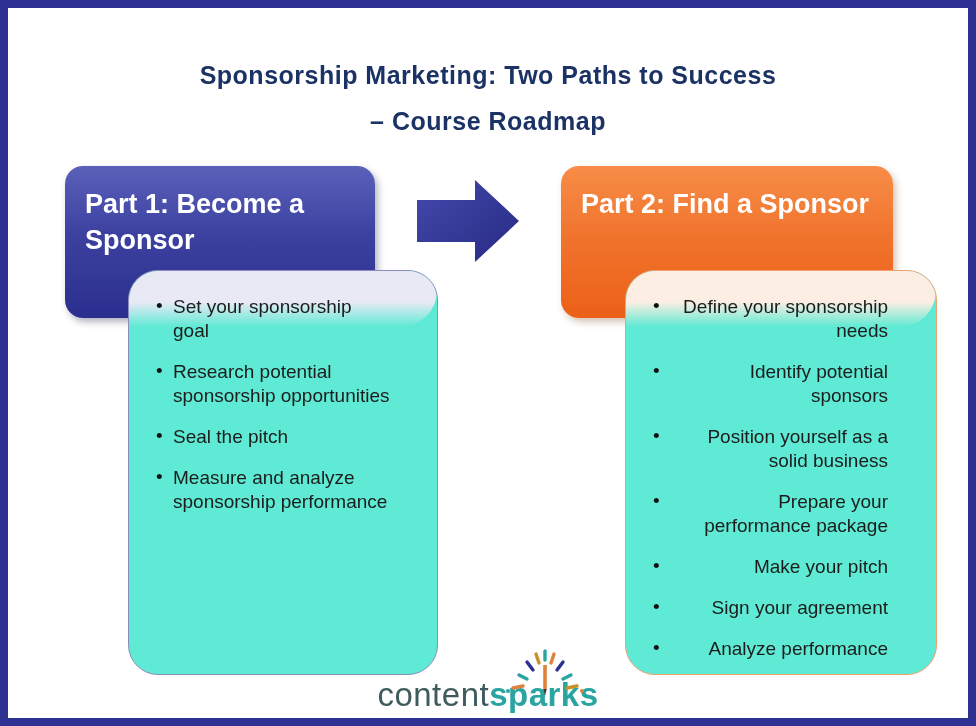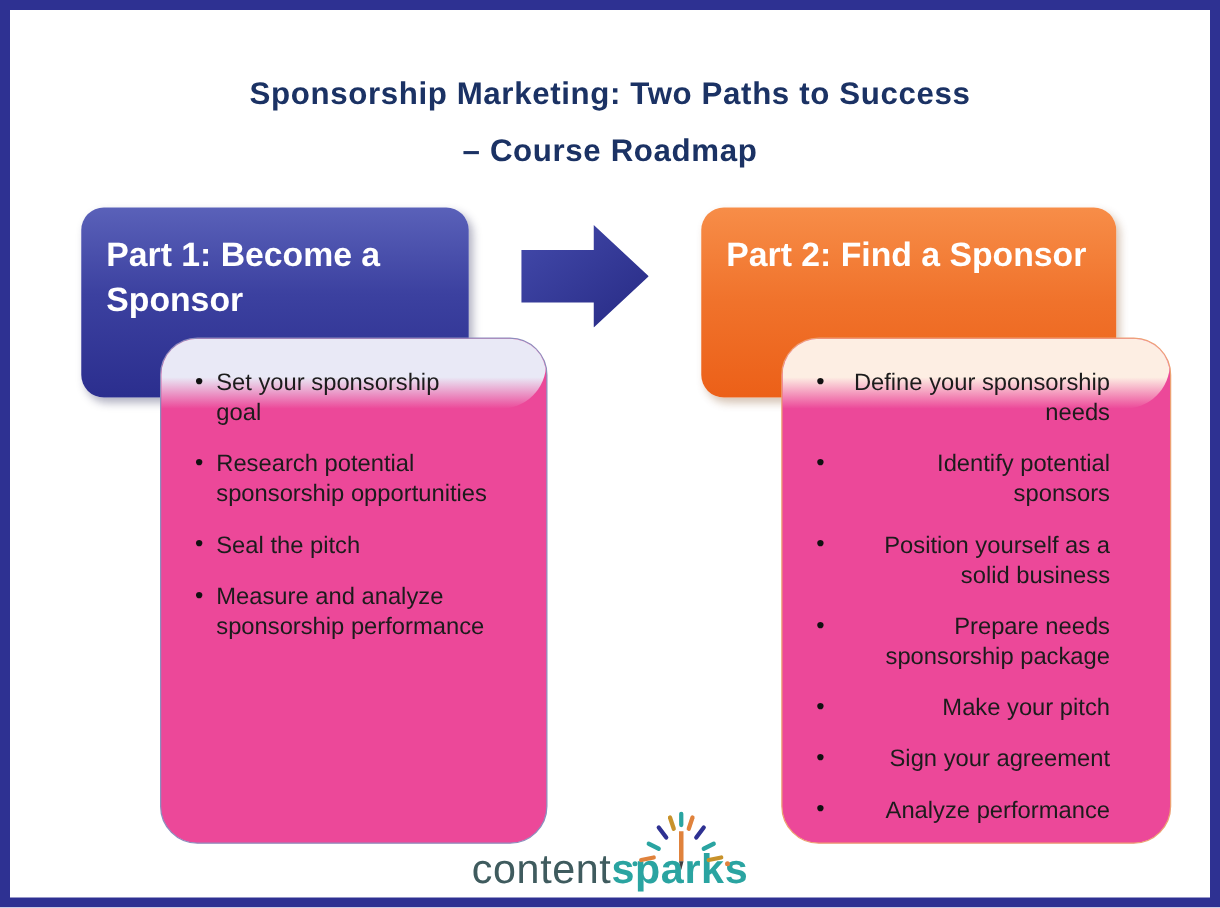--- a/index.html
+++ b/index.html
@@ -46,21 +46,21 @@
   .hdr-label{
     padding:20px 20px 0 20px;
     color:#ffffff;
     font-size:27px;font-weight:bold;
     line-height:36px;
   }
   
   .detail{
     position:absolute;top:262px;
     width:310px;height:405px;
-    background:#ec4899;
+    background:#5eead4;
     border-radius:30px;
     box-sizing:border-box;
     z-index:2;
     overflow:hidden;
   }
   .detail.p1{left:120px;border:1.5px solid #8d8dbd;}
   .detail.p2{left:617px;width:312px;border:1.5px solid #eda173;text-align:right;}
   .detail::before{
     content:"";
     position:absolute;top:0;left:0;width:100%;height:56px;
@@ -147,21 +147,21 @@
 
   <div class="hdr p2">
     <div class="hdr-label">Part 2: Find a Sponsor</div>
   </div>
 
   <div class="detail p2">
     <ul>
       <li>Define your sponsorship needs</li>
       <li>Identify potential sponsors</li>
       <li>Position yourself as a solid business</li>
-      <li>Prepare needs sponsorship package</li>
+      <li>Prepare your performance package</li>
       <li>Make your pitch</li>
       <li>Sign your agreement</li>
       <li>Analyze performance</li>
     </ul>
   </div>
 
   <div class="logo">
     <div class="logo-inner">
       <span class="logo-content">content</span><span class="logo-sparks">sparks</span>
       <svg class="burst" viewBox="0 0 84 50" aria-hidden="true">

